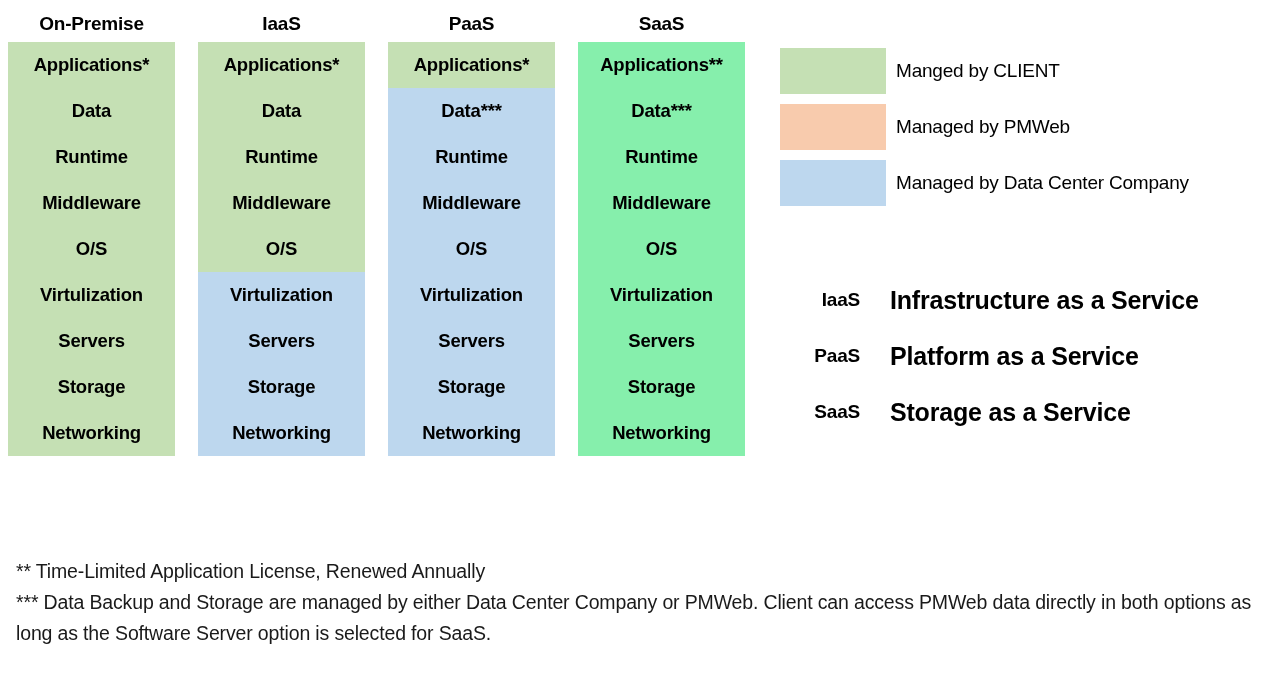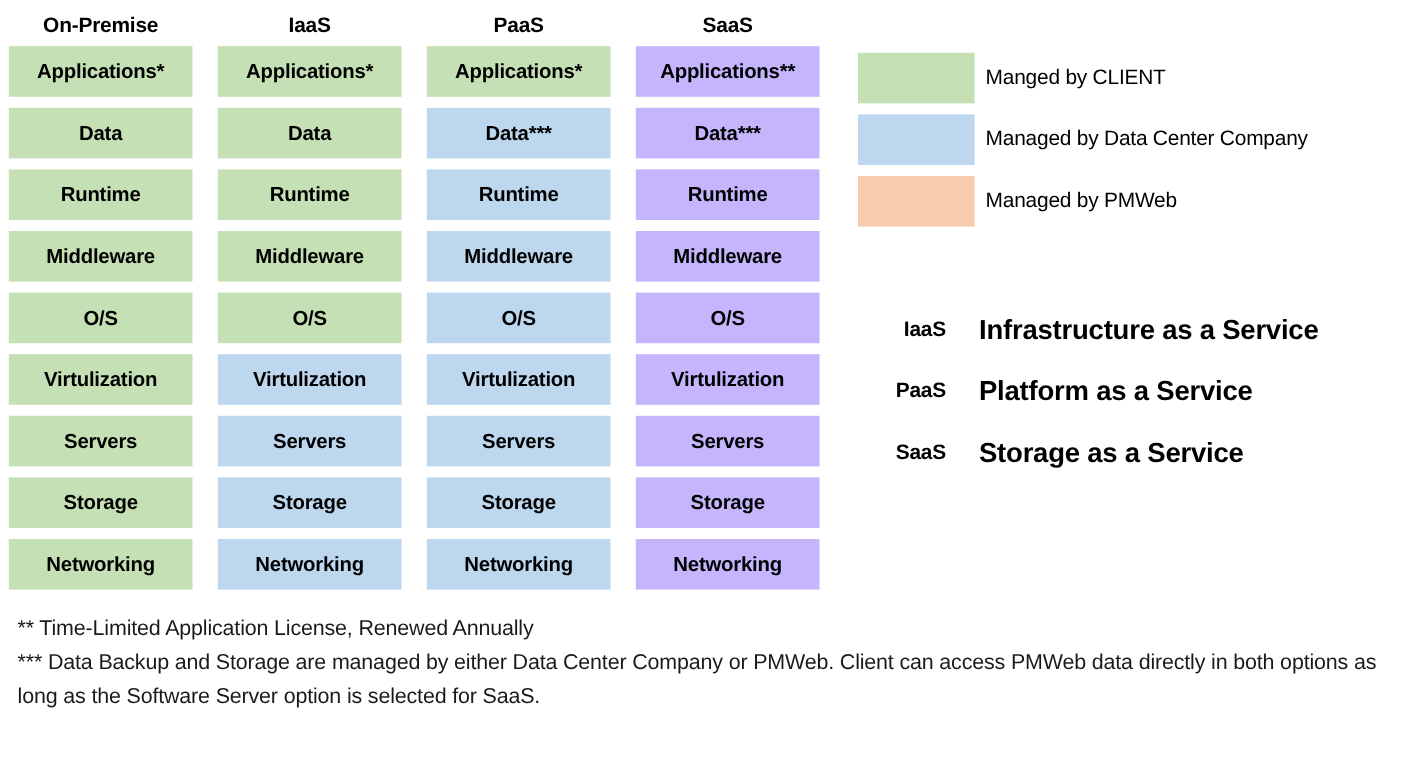--- a/index.html
+++ b/index.html
@@ -40,41 +40,40 @@
     text-align: center;
     font-size: 19px;
     font-weight: bold;
     letter-spacing: -0.2px;
     color: #000000;
   }
   .col-header:last-child { margin-right: 0; }
 
   .grid-row {
     display: flex;
-    margin-bottom: 10px;
   }
 
   .cell {
     width: 167px;
     height: 46px;
     margin-right: 23px;
     display: flex;
     align-items: center;
     justify-content: center;
     font-size: 18.5px;
     font-weight: bold;
     letter-spacing: -0.2px;
     color: #000000;
     white-space: nowrap;
   }
   .cell:last-child { margin-right: 0; }
 
   .cell.client { background: #c5e0b4; }
   .cell.datacenter { background: #bdd7ee; }
-  .cell.pmweb { background: #c4b5fd; }
+  .cell.pmweb { background: #86efac; }
 
   
   #legend {
     position: absolute;
     left: 780px;
     top: 48px;
   }
 
   .legend-row {
     display: flex;
@@ -220,26 +219,26 @@
         </div>
       </div>
   </div>
 
   <div id="legend">
       <div class="legend-row">
         <div class="legend-swatch client"></div>
         <div class="legend-label">Manged by CLIENT</div>
       </div>
       <div class="legend-row">
+        <div class="legend-swatch pmweb"></div>
+        <div class="legend-label">Managed by PMWeb</div>
+      </div>
+      <div class="legend-row">
         <div class="legend-swatch datacenter"></div>
         <div class="legend-label">Managed by Data Center Company</div>
-      </div>
-      <div class="legend-row">
-        <div class="legend-swatch pmweb"></div>
-        <div class="legend-label">Managed by PMWeb</div>
       </div>
     </div>
 
   <div id="acronyms">
       <div class="acronym-row">
         <div class="acronym-key">IaaS</div>
         <div class="acronym-desc">Infrastructure as a Service</div>
       </div>
       <div class="acronym-row">
         <div class="acronym-key">PaaS</div>

